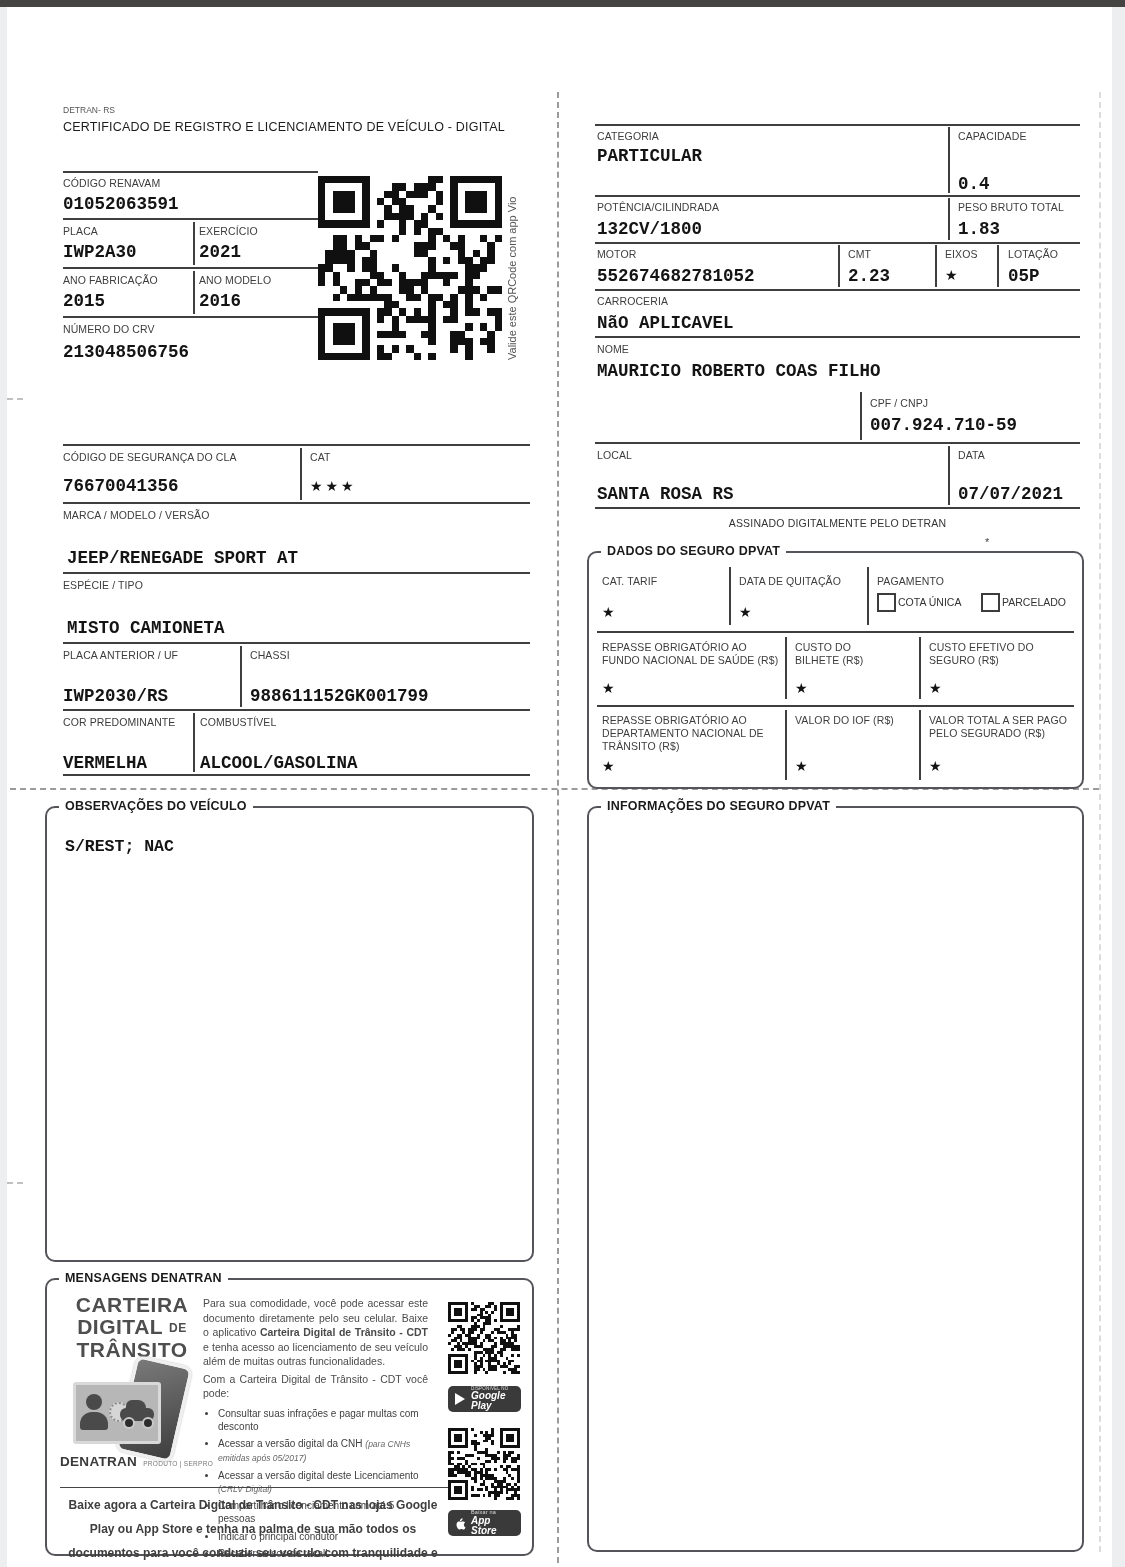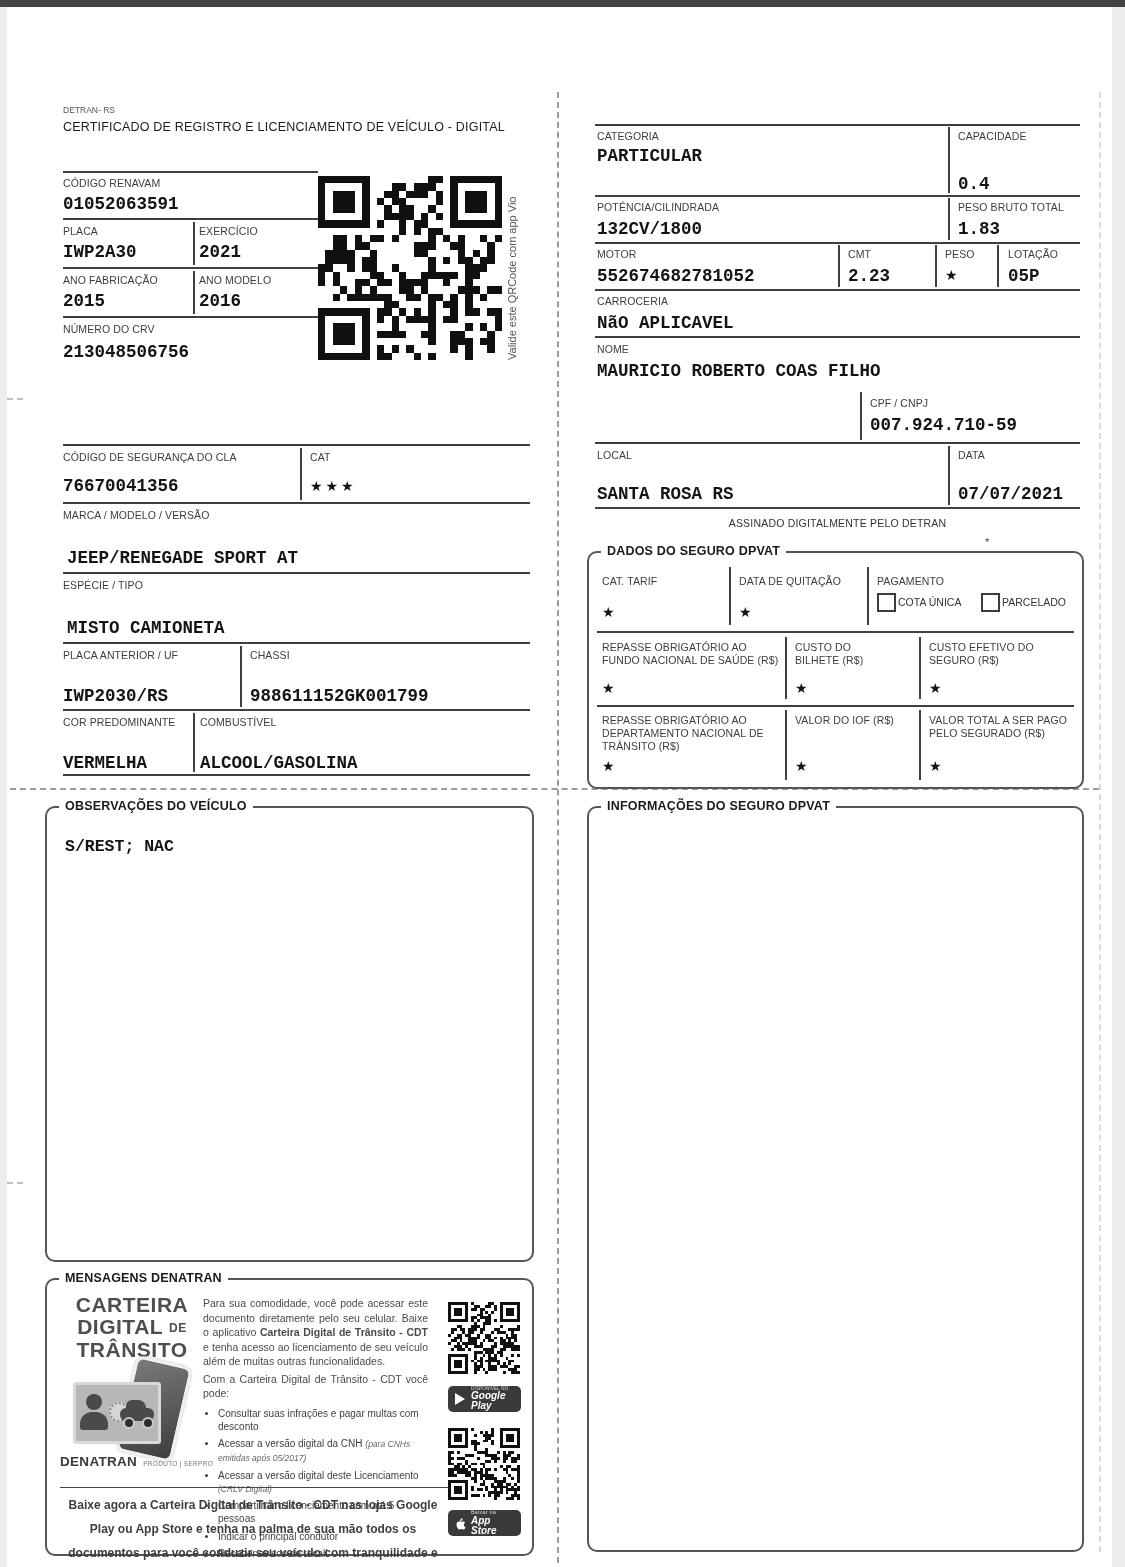--- a/index.html
+++ b/index.html
@@ -352,21 +352,21 @@
   <div class="lbl" style="left:958px;top:201px">PESO BRUTO TOTAL</div>
   <div class="val" style="left:958px;top:220px">1.83</div>
   <div class="rule" style="left:595px;top:242px;width:485px"></div>
 
   <div class="lbl" style="left:597px;top:248px">MOTOR</div>
   <div class="val" style="left:597px;top:267px">552674682781052</div>
   <div class="vline" style="left:838px;top:245px;height:42px"></div>
   <div class="lbl" style="left:848px;top:248px">CMT</div>
   <div class="val" style="left:848px;top:267px">2.23</div>
   <div class="vline" style="left:935px;top:245px;height:42px"></div>
-  <div class="lbl" style="left:945px;top:248px">PESO</div>
+  <div class="lbl" style="left:945px;top:248px">EIXOS</div>
   <div class="val star" style="left:945px;top:268px">★</div>
   <div class="vline" style="left:997px;top:245px;height:42px"></div>
   <div class="lbl" style="left:1008px;top:248px">LOTAÇÃO</div>
   <div class="val" style="left:1008px;top:267px">05P</div>
   <div class="rule" style="left:595px;top:289px;width:485px"></div>
 
   <div class="lbl" style="left:597px;top:295px">CARROCERIA</div>
   <div class="val" style="left:597px;top:314px">NãO APLICAVEL</div>
   <div class="rule" style="left:595px;top:336px;width:485px"></div>
 

